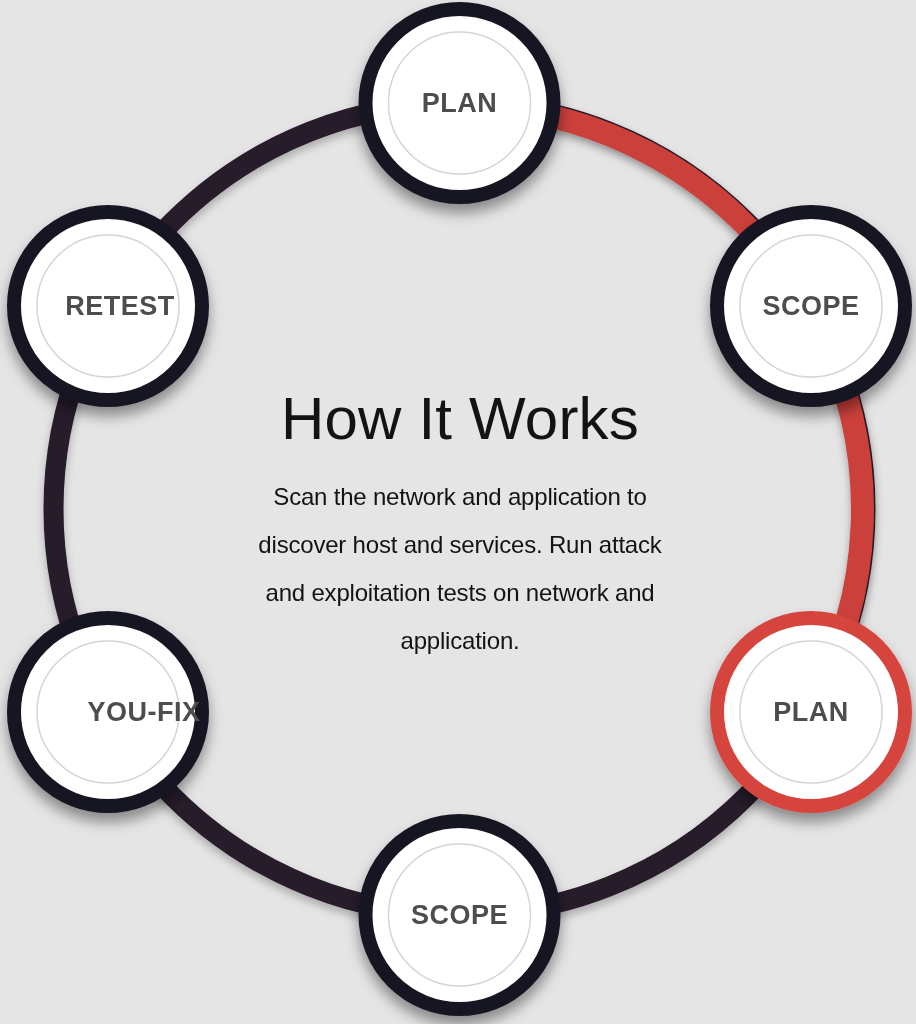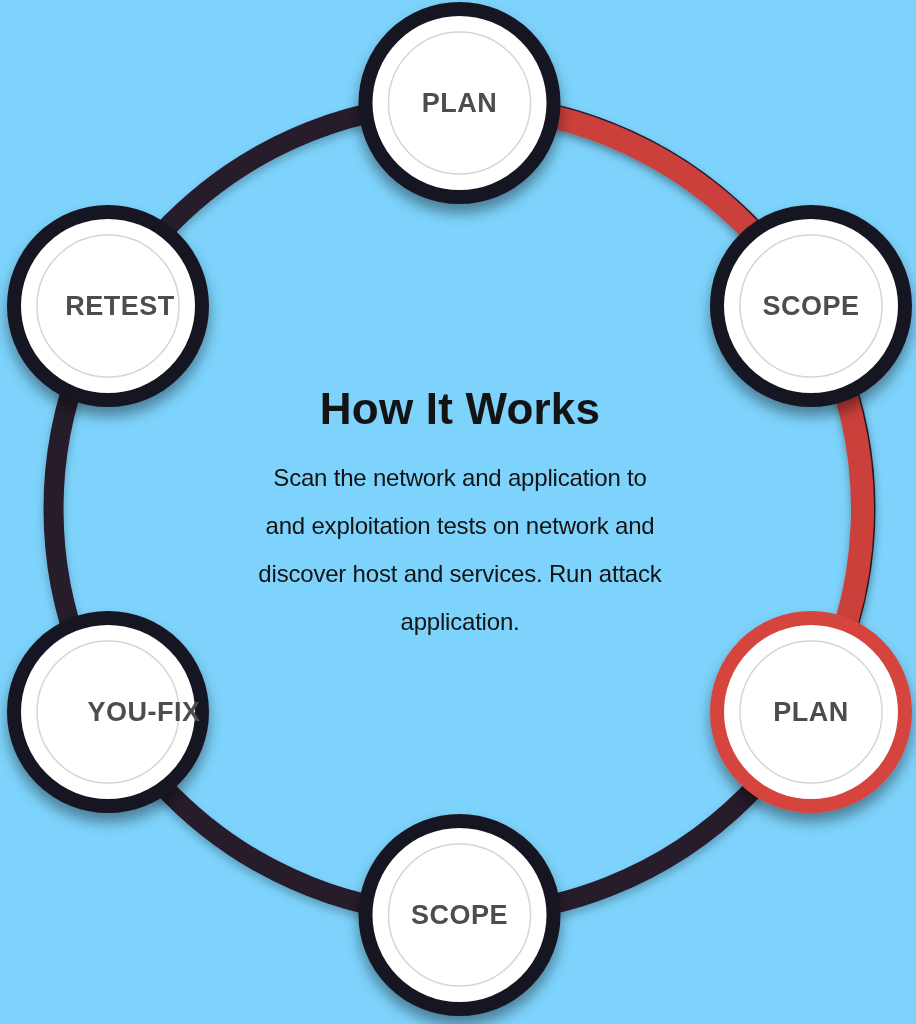--- a/index.html
+++ b/index.html
@@ -4,21 +4,21 @@
 <style>
   * { margin: 0; padding: 0; box-sizing: border-box; }
   html, body { background: #ffffff; }
   body { font-family: "Liberation Sans", sans-serif; }
 
   .stage {
     position: relative;
     width: 916px;
     height: 1024px;
     overflow: hidden;
-    background: #7dd3fc;
+    background: #e5e5e5;
   }
 
   .diagram-svg {
     position: absolute;
     left: 0; top: 0;
     width: 916px; height: 1024px;
     display: block;
   }
 
   .main-ring {
@@ -49,22 +49,22 @@
   }
 
   .center-text {
     position: absolute;
     left: 160px;
     top: 384px;
     width: 600px;
     text-align: center;
   }
   .center-title {
-    font-size: 44px;
-    font-weight: 700;
+    font-size: 60px;
+    font-weight: 400;
     color: #131313;
     letter-spacing: 0.2px;
     margin-bottom: 20px;
   }
   .center-desc-line {
     font-size: 24px;
     font-weight: 500;
     color: #131313;
     line-height: 48px;
     letter-spacing: -0.2px;
@@ -123,18 +123,18 @@
   <div class="node-label" style="left:459.5px; top:103px;">PLAN</div>
   <div class="node-label" style="left:811px; top:306px;text-align:right;">SCOPE</div>
   <div class="node-label" style="left:811px; top:712px;">PLAN</div>
   <div class="node-label" style="left:459.5px; top:915px;">SCOPE</div>
   <div class="node-label" style="left:108px; top:712px;margin-left:36px;">YOU-FIX</div>
   <div class="node-label" style="left:108px; top:306px;margin-left:12px;">RETEST</div>
 
   <div class="center-text">
     <div class="center-title">How It Works</div>
     <div class="center-desc-line">Scan the network and application to</div>
+    <div class="center-desc-line">discover host and services. Run attack</div>
     <div class="center-desc-line">and exploitation tests on network and</div>
-    <div class="center-desc-line">discover host and services. Run attack</div>
     <div class="center-desc-line">application.</div>
   </div>
 
 </div>
 
 </body></html>

